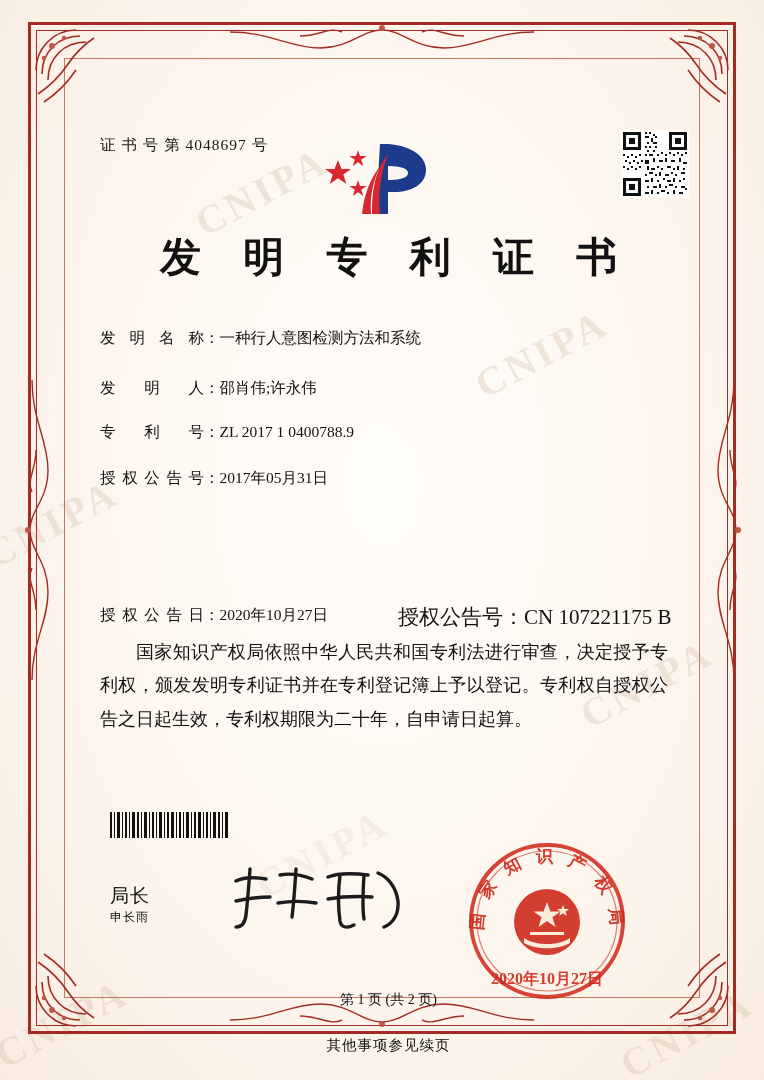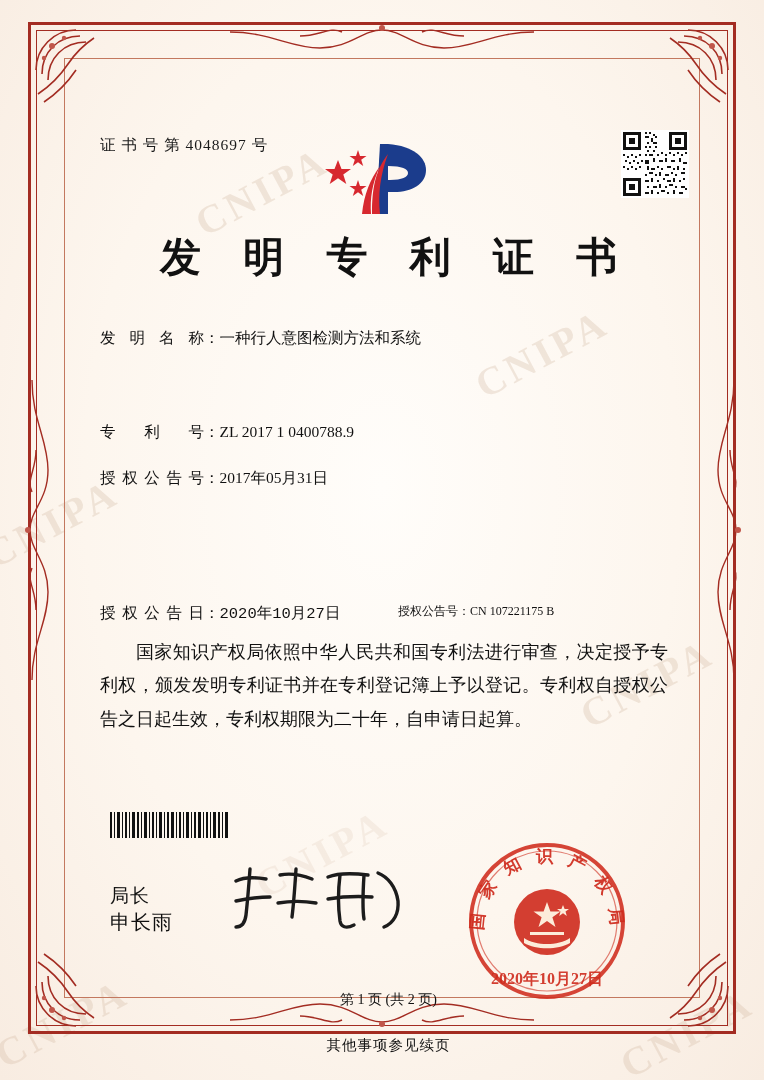--- a/index.html
+++ b/index.html
@@ -146,25 +146,25 @@
     vertical-align: top;
     max-width: 440px;
   }
   .f1 { top: 318px; }
   .f2 { top: 368px; }
   .f3 { top: 412px; }
   .f4 { top: 458px; }
   .f5 { top: 505px; }
   .f6 { top: 547px; }
   .f6 .val { max-width: 430px; }
-  .f7 { top: 595px; font-family: Liberation Mono, monospace; }
+  .f7 { top: 595px; }
   .f7b {
     position: absolute;
     left: 398px; top: 595px;
-    font-size: 12px; color: #111; font-family: Liberation Serif, serif;
+    font-size: 21px; color: #111; font-family: Liberation Serif, serif;
   }
 
   .para {
     position: absolute;
     left: 100px;
     width: 568px;
     font-size: 18px;
     line-height: 1.85;
     color: #111;
     text-align: justify;
@@ -183,21 +183,21 @@
   #director-label {
     position: absolute;
     left: 110px; top: 875px;
     font-size: 19px;
     color: #111;
     letter-spacing: 1px;
   }
   #director-name {
     position: absolute;
     left: 110px; top: 901px;
-    font-size: 20px;
+    font-size: 12px;
     color: #111;
     letter-spacing: 1px;
   }
   #signature {
     position: absolute;
     left: 228px; top: 855px;
     width: 180px; height: 70px;
   }
 
   
@@ -468,20 +468,23 @@
         <path d="M58 78 C58 50 62 34 74 18 C66 40 64 58 66 78 Z" fill="#d7282f"></path>
         <path d="M48 78 C50 58 56 44 66 30 C58 48 56 62 57 78 Z" fill="#d7282f"></path>
       </svg>
     </div>
 
     <div id="main-title">发 明 专 利 证 书</div>
 
     <div class="field f1">
       <span class="lbl">发明名称</span><span class="val">：一种行人意图检测方法和系统</span>
     </div>
+    <div class="field f2">
+      <span class="lbl">发明人</span><span class="val">：邵肖伟;许永伟</span>
+    </div>
     <div class="field f3">
       <span class="lbl">专利号</span><span class="val">：ZL 2017 1 0400788.9</span>
     </div>
     <div class="field f4">
       <span class="lbl">授权公告号</span><span class="val">：2017年05月31日</span>
     </div>
     <div class="field f7">
       <span class="lbl">授权公告日</span><span class="val">：2020年10月27日</span>
     </div>
     <div class="f7b">

